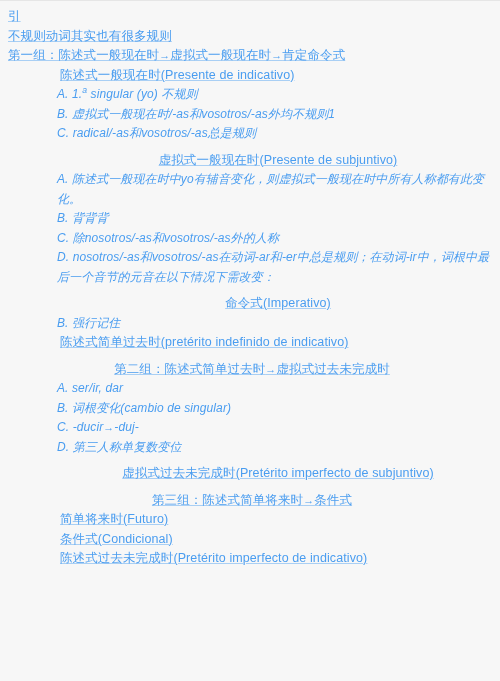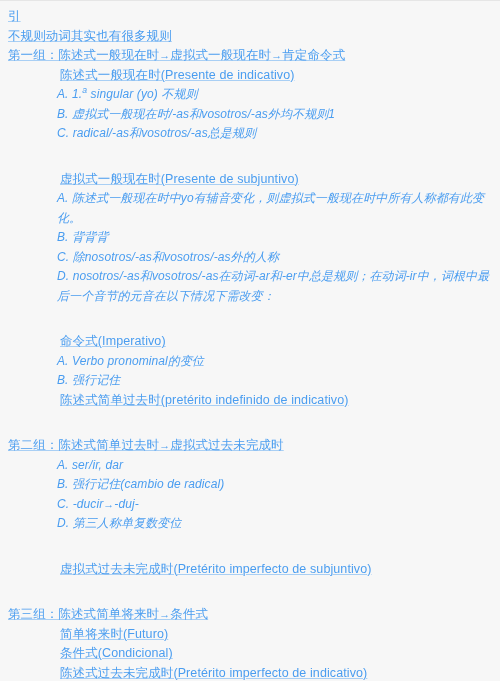--- a/index.html
+++ b/index.html
@@ -29,21 +29,21 @@
   }
 
   
   .lvl0 { margin-left: 0px;  padding-left: 0px; }
   .lvl1 { margin-left: 22px; padding-left: 30px; }
   .lvl2 { margin-left: 49px; font-style: italic; }
 
   .lvl2 .txt { font-size: 12px; }
 
   
-  .gap-before { margin-top: 26px; }
+  .gap-before { margin-top: 7px; text-align: center; }
 
   .txt {
     text-decoration: none;
     color: inherit;
     display: inline;
   }
 
   
   .cjk-ul {
     text-decoration: underline;
@@ -70,26 +70,25 @@
     <div class="row lvl1"><a class="txt cjk-ul" href="#">陈述式一般现在时(Presente de indicativo)</a></div>
     <div class="row lvl2"><a class="txt" href="#">A. 1.<sup class="ord">a</sup> singular (yo) 不规则</a></div>
     <div class="row lvl2"><a class="txt" href="#">B. 虚拟式一般现在时/-as和vosotros/-as外均不规则1</a></div>
     <div class="row lvl2"><a class="txt" href="#">C. radical/-as和vosotros/-as总是规则</a></div>
     <div class="row lvl1 gap-before"><a class="txt cjk-ul" href="#">虚拟式一般现在时(Presente de subjuntivo)</a></div>
     <div class="row lvl2"><a class="txt" href="#">A. 陈述式一般现在时中yo有辅音变化，则虚拟式一般现在时中所有人称都有此变化。</a></div>
     <div class="row lvl2"><a class="txt" href="#">B. 背背背</a></div>
     <div class="row lvl2"><a class="txt" href="#">C. 除nosotros/-as和vosotros/-as外的人称</a></div>
     <div class="row lvl2"><a class="txt" href="#">D. nosotros/-as和vosotros/-as在动词-ar和-er中总是规则；在动词-ir中，词根中最后一个音节的元音在以下情况下需改变：</a></div>
     <div class="row lvl1 gap-before"><a class="txt cjk-ul" href="#">命令式(Imperativo)</a></div>
-    <div class="row lvl2"><a class="txt" href="#">A. Verbo pronominal的变位</a></div>
     <div class="row lvl2"><a class="txt" href="#">B. 强行记住</a></div>
     <div class="row lvl1"><a class="txt cjk-ul" href="#">陈述式简单过去时(pretérito indefinido de indicativo)</a></div>
     <div class="row lvl0 gap-before"><a class="txt cjk-ul" href="#">第二组：陈述式简单过去时<span class="arrow">→</span>虚拟式过去未完成时</a></div>
     <div class="row lvl2"><a class="txt" href="#">A. ser/ir, dar</a></div>
-    <div class="row lvl2"><a class="txt" href="#">B. 强行记住(cambio de radical)</a></div>
+    <div class="row lvl2"><a class="txt" href="#">B. 词根变化(cambio de singular)</a></div>
     <div class="row lvl2"><a class="txt" href="#">C. -ducir<span class="arrow">→</span>-duj-</a></div>
     <div class="row lvl2"><a class="txt" href="#">D. 第三人称单复数变位</a></div>
     <div class="row lvl1 gap-before"><a class="txt cjk-ul" href="#">虚拟式过去未完成时(Pretérito imperfecto de subjuntivo)</a></div>
     <div class="row lvl0 gap-before"><a class="txt cjk-ul" href="#">第三组：陈述式简单将来时<span class="arrow">→</span>条件式</a></div>
     <div class="row lvl1"><a class="txt cjk-ul" href="#">简单将来时(Futuro)</a></div>
     <div class="row lvl1"><a class="txt cjk-ul" href="#">条件式(Condicional)</a></div>
     <div class="row lvl1"><a class="txt cjk-ul" href="#">陈述式过去未完成时(Pretérito imperfecto de indicativo)</a></div>
   </div>
 
 </body></html>

